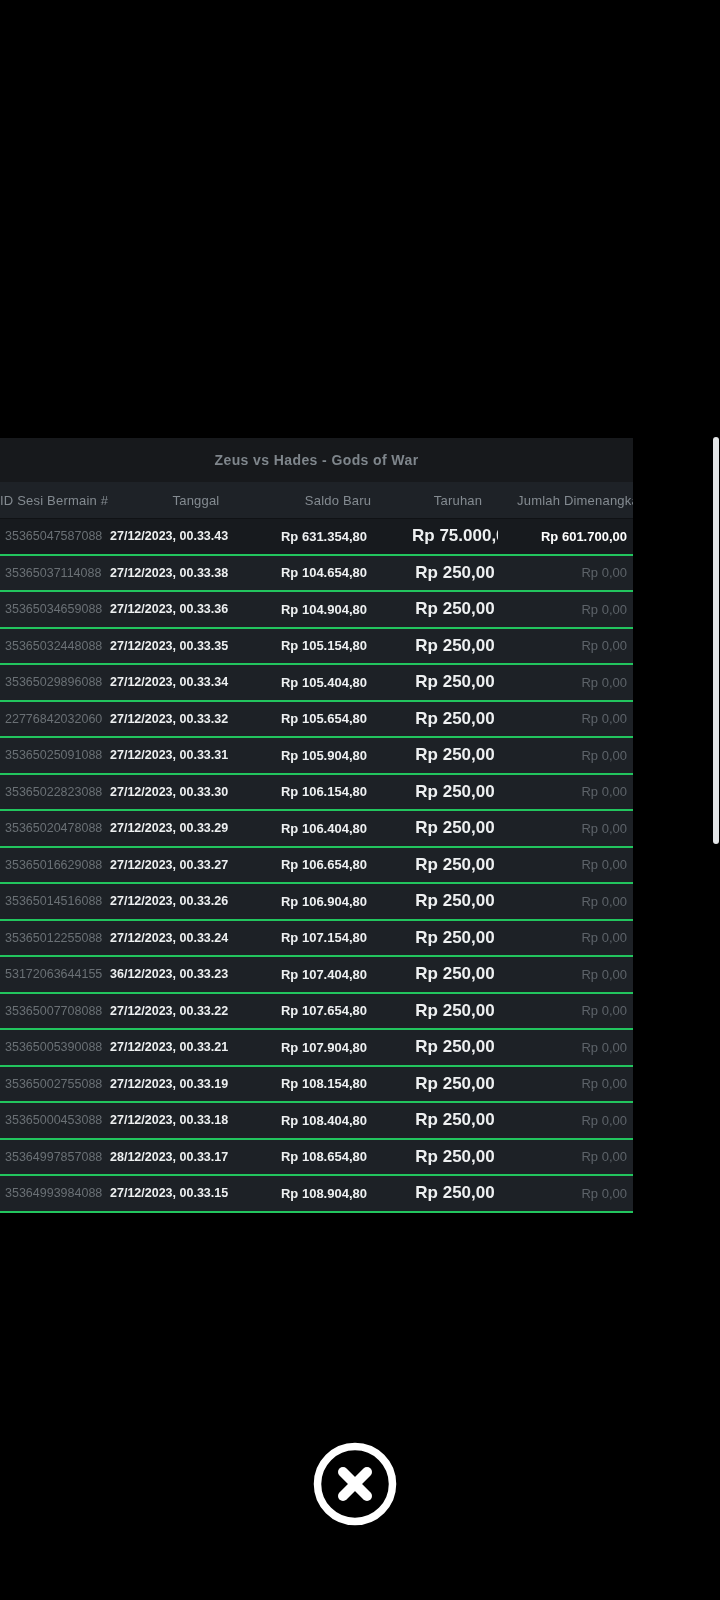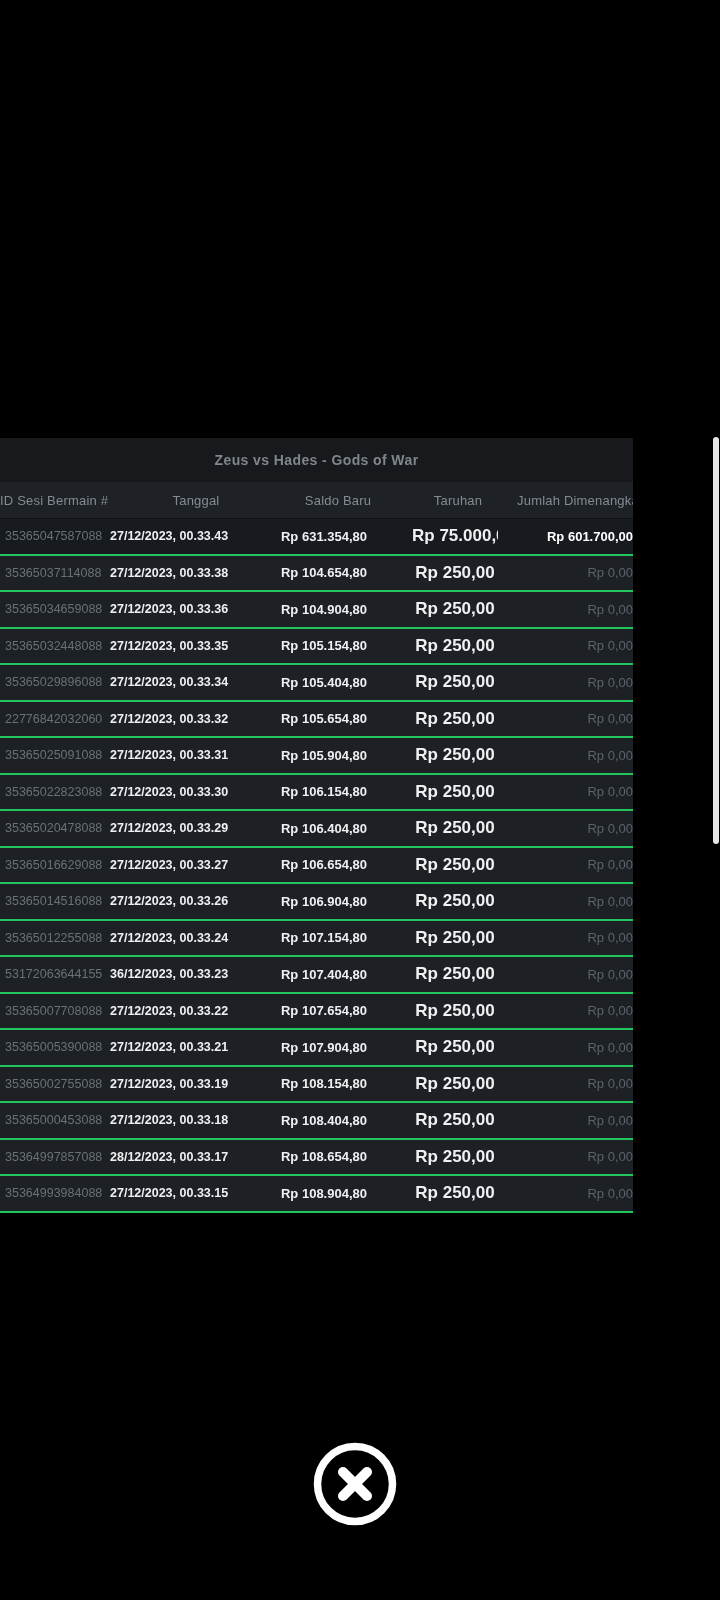--- a/index.html
+++ b/index.html
@@ -32,21 +32,21 @@
     grid-template-columns:110px 126px 176px 86px 1fr;
     align-items:center;border-bottom:2px solid #22c55e;box-sizing:border-box;
     background:#1d2126;
   }
   .row[data-variant="win"]{background:#171a1e;}
   .cell{font-size:13px;white-space:nowrap;overflow:hidden;}
   .cell-id{color:#6a7075;padding-left:5px;font-size:12.5px;text-align:left;}
   .cell-date{color:#eef0f1;font-weight:700;text-align:left;font-size:12.5px;}
   .cell-balance{color:#eef0f1;font-weight:600;text-align:center;}
   .cell-bet{color:#eef0f1;font-weight:600;text-align:center;font-size:17px;}
-  .cell-won{color:#5d6369;text-align:right;}
+  .cell-won{color:#5d6369;text-align:right;padding-right:6px;}
   .row[data-variant="win"] .cell-won{color:#ffffff;font-weight:600;}
   .scrollbar-thumb{
     position:absolute;left:713px;top:437px;width:6px;height:407px;
     background:#e4e6e8;border-radius:3px;
   }
   .close-btn{
     position:absolute;left:313px;top:1442px;width:84px;height:84px;
     background:transparent;border:none;padding:0;cursor:pointer;display:block;
   }
   .close-btn svg{display:block;}

